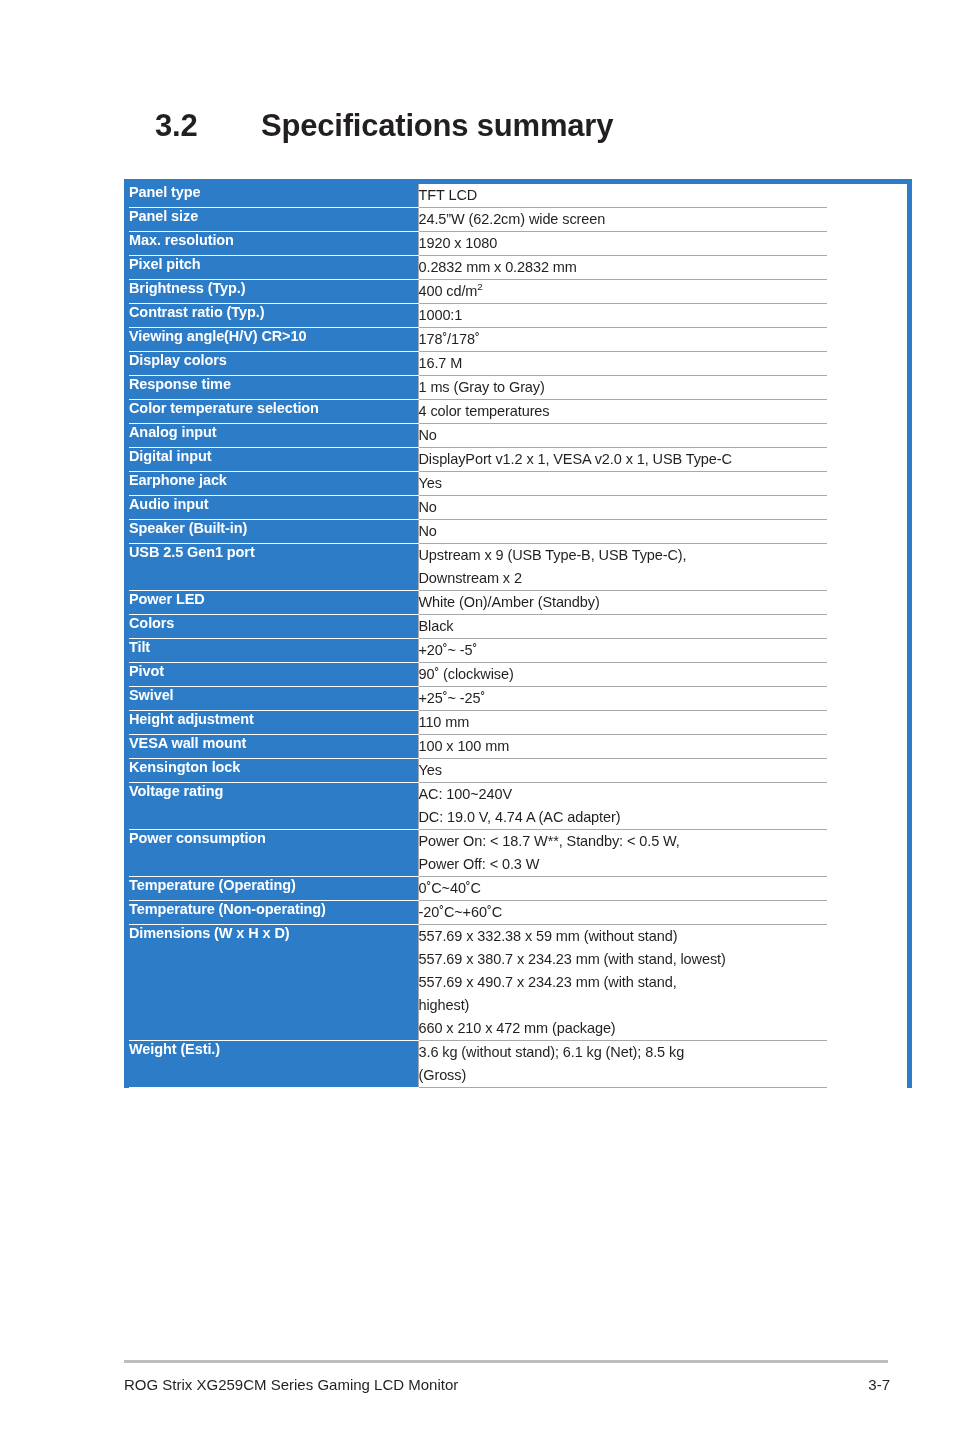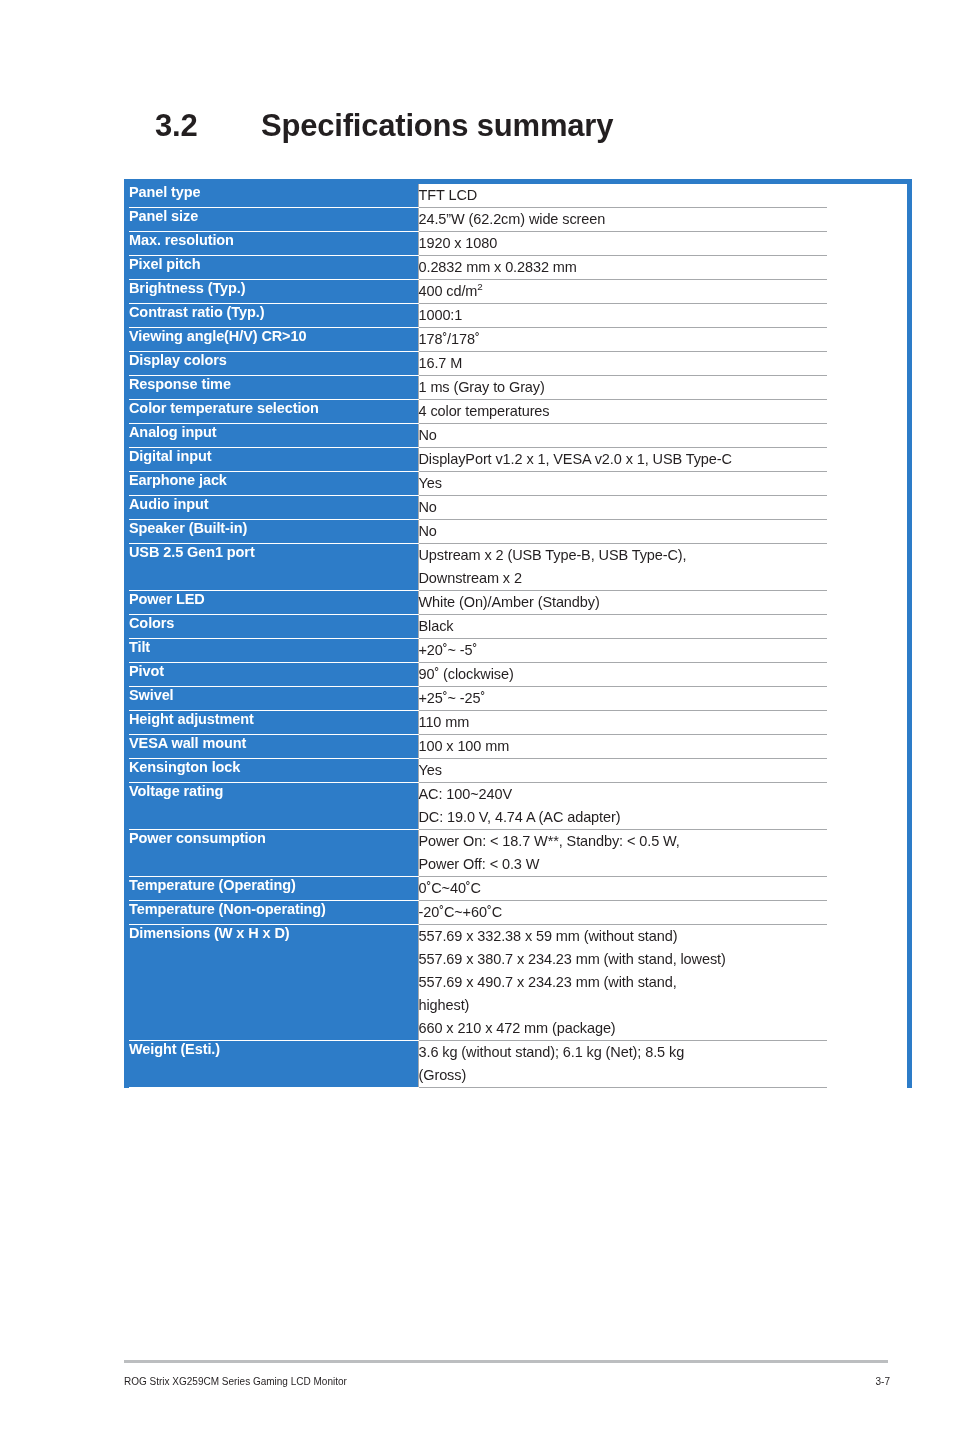--- a/index.html
+++ b/index.html
@@ -115,21 +115,21 @@
     background: #bcbec0;
   }
   .footer {
     position: absolute;
     left: 124px;
     top: 1376px;
     width: 766px;
     display: flex;
     justify-content: space-between;
     align-items: flex-end;
-    font-size: 10px;
+    font-size: 15px;
     color: #231f20;
     white-space: nowrap;
   }
   .footer .doc-title { font-weight: normal; }
   .footer .page-num { font-weight: normal; }
 </style>
 </head>
 <body>
 
 <div class="page">
@@ -232,21 +232,21 @@
           </tr>
           <tr>
             <td class="label">Speaker (Built-in)</td>
             <td class="value">
               <span class="line">No</span>
             </td>
           </tr>
           <tr>
             <td class="label">USB 2.5 Gen1 port</td>
             <td class="value">
-              <span class="line">Upstream x 2 (USB Type-B, USB Type-C),</span>
+              <span class="line">Upstream x 9 (USB Type-B, USB Type-C),</span>
               <span class="line">Downstream x 2</span>
             </td>
           </tr>
           <tr>
             <td class="label">Power LED</td>
             <td class="value">
               <span class="line">White (On)/Amber (Standby)</span>
             </td>
           </tr>
           <tr>

